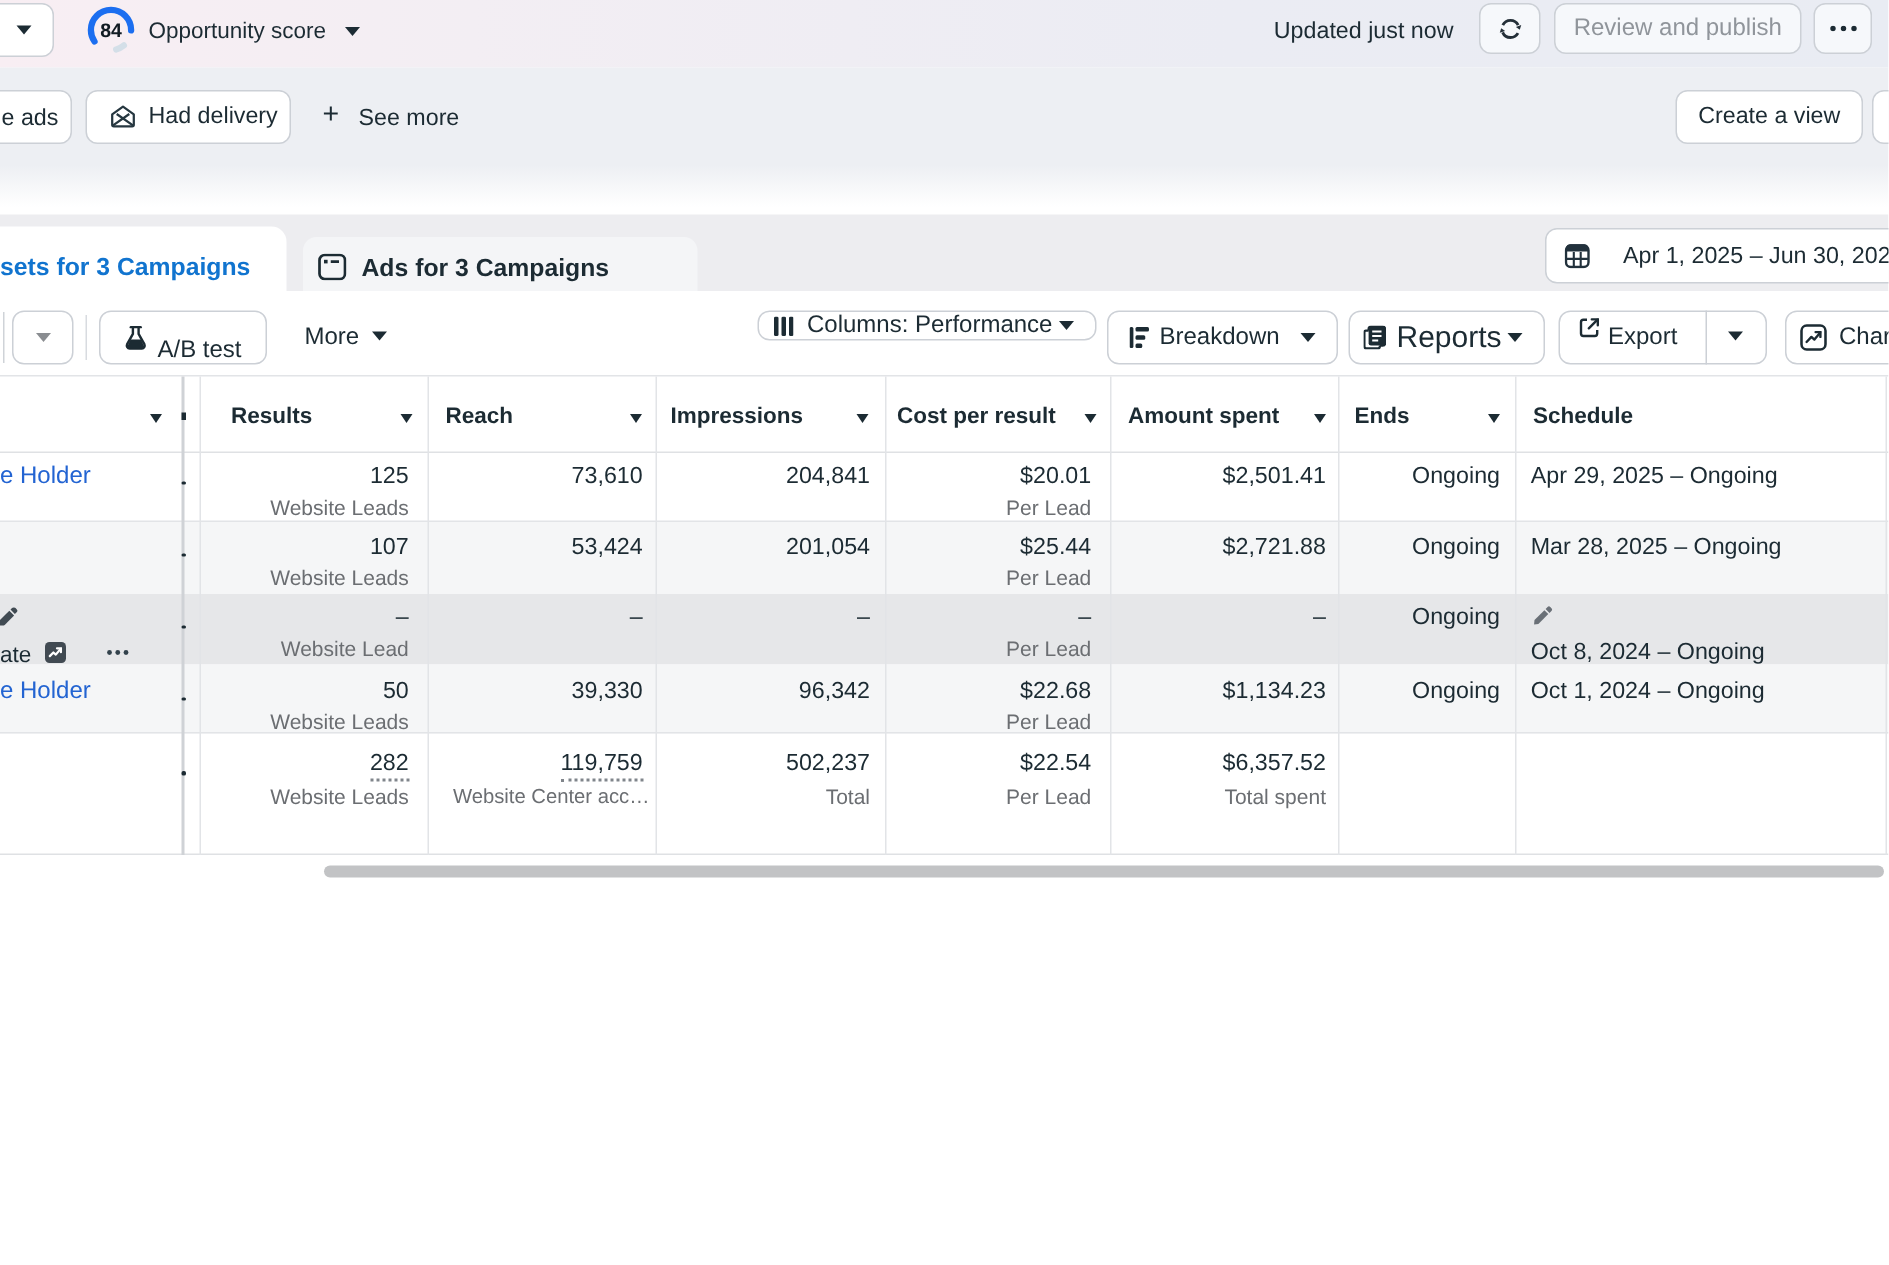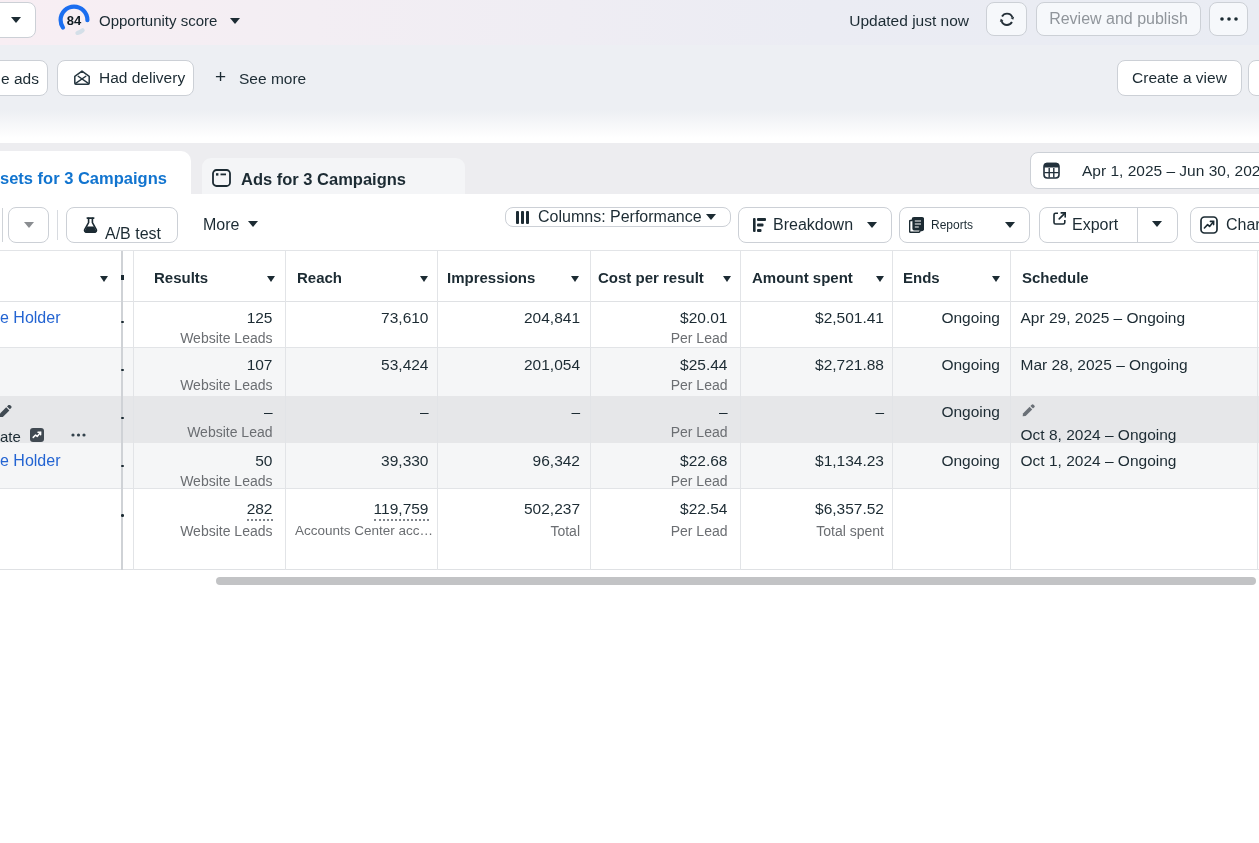--- a/index.html
+++ b/index.html
@@ -123,21 +123,21 @@
   <span style="margin-left:7px;font-size:16px;">Breakdown</span>
   <span class="caret" style="position:absolute;right:14px;"></span>
 </div>
 <div class="btn" style="left:899px;top:207px;width:131px;height:36px;justify-content:flex-start;padding-left:9px;">
   <svg width="15" height="16" viewBox="0 0 15 16" fill="none">
     <rect x="3.4" y="0.8" width="11" height="12.6" rx="1.6" stroke="#1c2b33" stroke-width="1.5"></rect>
     <path d="M3.4 3.4 H1.6 a1 1 0 0 0 -1 1 V14 a1.3 1.3 0 0 0 1.3 1.3 H9.6 a1.3 1.3 0 0 0 1.3-1.3 v-0.6" stroke="#1c2b33" stroke-width="1.5" fill="#fff"></path>
     <rect x="3.4" y="0.8" width="11" height="12.6" rx="1.6" fill="#1c2b33"></rect>
     <path d="M5.8 4 h6.2 M5.8 7 h6.2 M5.8 10 h4" stroke="#fff" stroke-width="1.2"></path>
   </svg>
-  <span style="margin-left:7px;font-size:12px;">Reports</span>
+  <span style="margin-left:7px;font-size:20px;">Reports</span>
   <span class="caret" style="position:absolute;right:14px;"></span>
 </div>
 <div class="btn" style="left:1039px;top:207px;width:139px;height:36px;"></div>
 <div class="vline" style="left:1137px;top:207px;height:36px;background:#ccd0d6;"></div>
 <svg class="abs" style="left:1052px;top:211px;" width="15" height="15" viewBox="0 0 15 15" fill="none" stroke="#1c2b33" stroke-width="1.6">
   <path d="M6 2.2 H3.6 a1.6 1.6 0 0 0 -1.6 1.6 v7.6 a1.6 1.6 0 0 0 1.6 1.6 h7.6 a1.6 1.6 0 0 0 1.6-1.6 V9"></path>
   <path d="M9.2 1.9 h4 v4" stroke-linecap="round"></path>
   <path d="M13 2.1 L7.2 7.9" stroke-linecap="round"></path>
 </svg>
 <div class="abs" style="left:1072px;top:216px;font-size:16px;">Export</div>
@@ -253,21 +253,21 @@
 <div class="abs num" style="right:679px;top:452px;text-align:right;white-space:nowrap;">96,342</div>
 <div class="abs num" style="right:531.5px;top:452px;text-align:right;white-space:nowrap;">$22.68</div>
 <div class="abs sub" style="right:531.5px;top:473px;text-align:right;white-space:nowrap;">Per Lead</div>
 <div class="abs num" style="right:375px;top:452px;text-align:right;white-space:nowrap;">$1,134.23</div>
 <div class="abs num" style="right:259px;top:452px;text-align:right;white-space:nowrap;">Ongoing</div>
 <div class="abs num" style="left:1020.5px;top:452px;">Oct 1, 2024 – Ongoing</div>
 
 <div class="abs num" style="right:986.5px;top:500px;text-align:right;white-space:nowrap;"><span style="border-bottom:2px dotted #80858b;padding-bottom:2px;">282</span></div>
 <div class="abs sub" style="right:986.5px;top:523px;text-align:right;white-space:nowrap;">Website Leads</div>
 <div class="abs num" style="right:830.5px;top:500px;text-align:right;white-space:nowrap;"><span style="border-bottom:2px dotted #80858b;padding-bottom:2px;">119,759</span></div>
-<div class="abs sub" style="right:826px;top:523px;text-align:right;white-space:nowrap;font-size:13.5px;">Accounts Center acc…</div>
+<div class="abs sub" style="right:826px;top:523px;text-align:right;white-space:nowrap;font-size:13.5px;">Website Center acc…</div>
 <div class="abs num" style="right:679px;top:500px;text-align:right;white-space:nowrap;">502,237</div>
 <div class="abs sub" style="right:679px;top:523px;text-align:right;white-space:nowrap;">Total</div>
 <div class="abs num" style="right:531.5px;top:500px;text-align:right;white-space:nowrap;">$22.54</div>
 <div class="abs sub" style="right:531.5px;top:523px;text-align:right;white-space:nowrap;">Per Lead</div>
 <div class="abs num" style="right:375px;top:500px;text-align:right;white-space:nowrap;">$6,357.52</div>
 <div class="abs sub" style="right:375px;top:523px;text-align:right;white-space:nowrap;">Total spent</div>
 
 <div class="abs" style="left:216px;top:576.5px;width:1040px;height:8px;border-radius:4px;background:#c2c3c5;"></div>
 
 </body></html>

